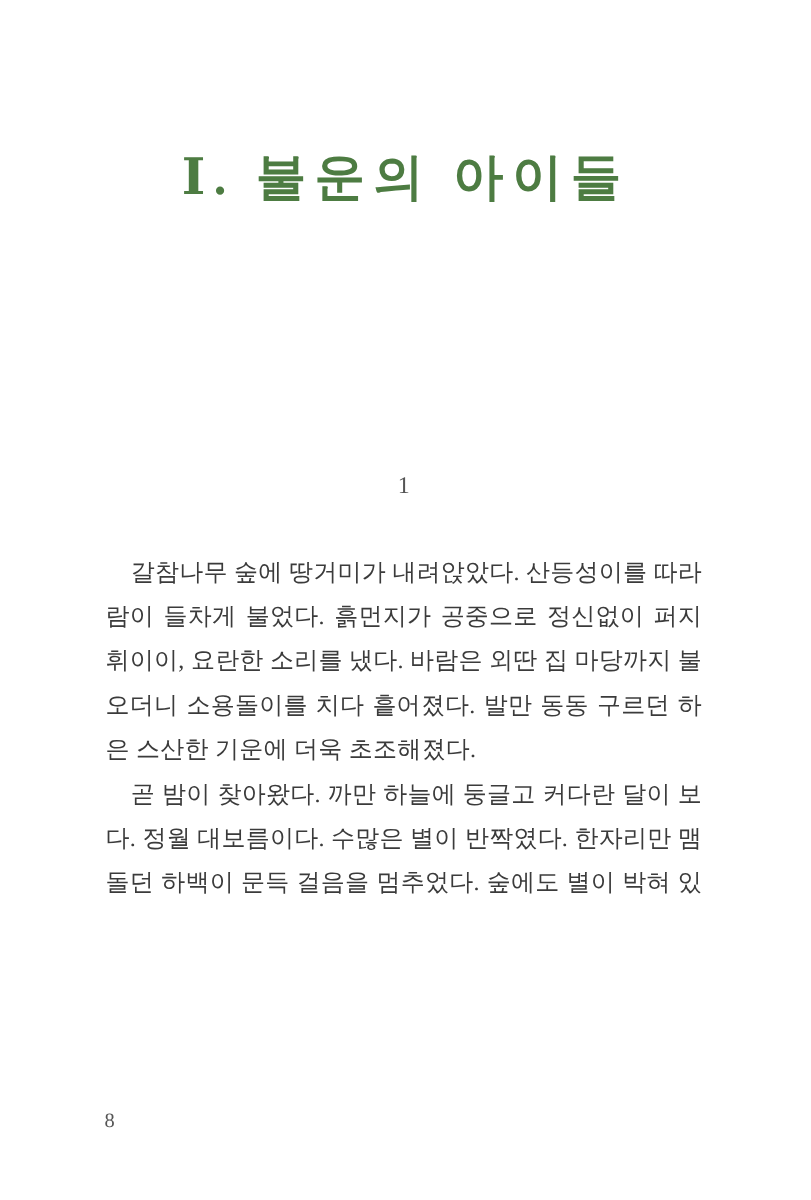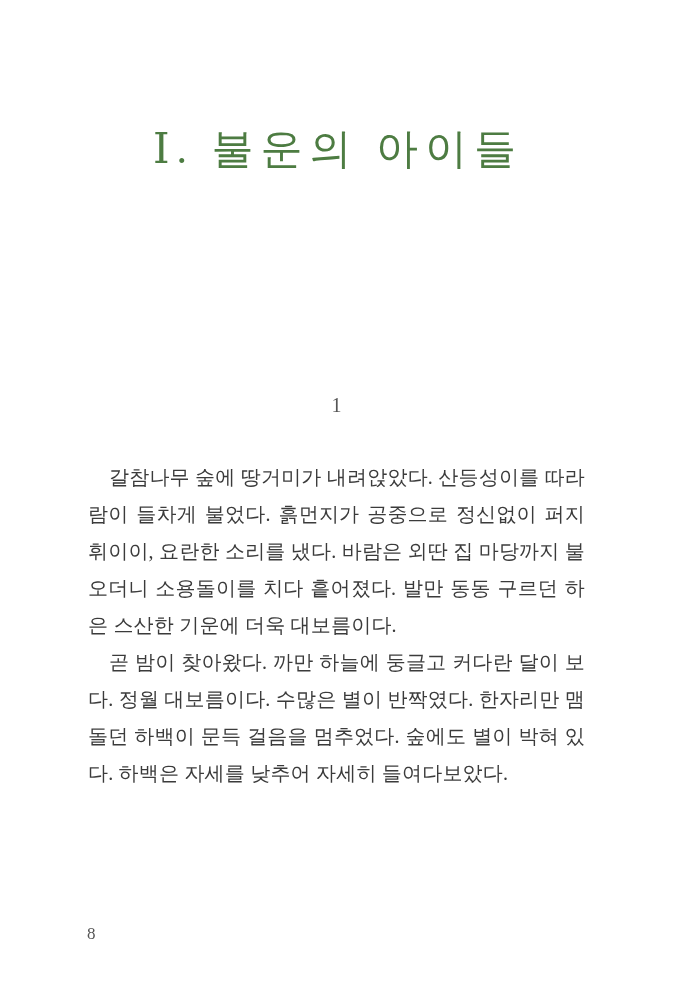--- a/index.html
+++ b/index.html
@@ -18,21 +18,21 @@
     font-family: "Liberation Serif", "DejaVu Serif", serif;
   }
   .chapter-title {
     position: absolute;
     top: 124px;
     left: 0;
     width: 100%;
     text-align: center;
     color: var(--title-green);
     font-size: 42px;
-    font-weight: normal;
+    font-weight: bold;
     letter-spacing: 7px;
     line-height: 1.2;
     font-family: "Liberation Serif", "DejaVu Serif", serif;
   }
   .section-number {
     position: absolute;
     top: 394px;
     left: 88px;
     width: 497px;
     text-align: center;
@@ -75,22 +75,21 @@
 
   <h1 class="chapter-title">Ⅰ. 불운의 아이들</h1>
 
   <div class="section-number">1</div>
 
   <div class="body-text">
     <div class="line indent justify">갈참나무 숲에 땅거미가 내려앉았다. 산등성이를 따라 바</div>
     <div class="line justify">람이 들차게 불었다. 흙먼지가 공중으로 정신없이 퍼지며</div>
     <div class="line justify">휘이이, 요란한 소리를 냈다. 바람은 외딴 집 마당까지 불어</div>
     <div class="line justify">오더니 소용돌이를 치다 흩어졌다. 발만 동동 구르던 하백</div>
-    <div class="line">은 스산한 기운에 더욱 대보름이다.</div>
+    <div class="line">은 스산한 기운에 더욱 초조해졌다.</div>
     <div class="line indent justify">곧 밤이 찾아왔다. 까만 하늘에 둥글고 커다란 달이 보였</div>
     <div class="line justify">다. 정월 대보름이다. 수많은 별이 반짝였다. 한자리만 맴맴</div>
     <div class="line justify">돌던 하백이 문득 걸음을 멈추었다. 숲에도 별이 박혀 있었</div>
-    <div class="line">다. 하백은 자세를 낮추어 자세히 들여다보았다.</div>
   </div>
 
   <div class="page-number">8</div>
 
 </div>
 
 </body></html>

